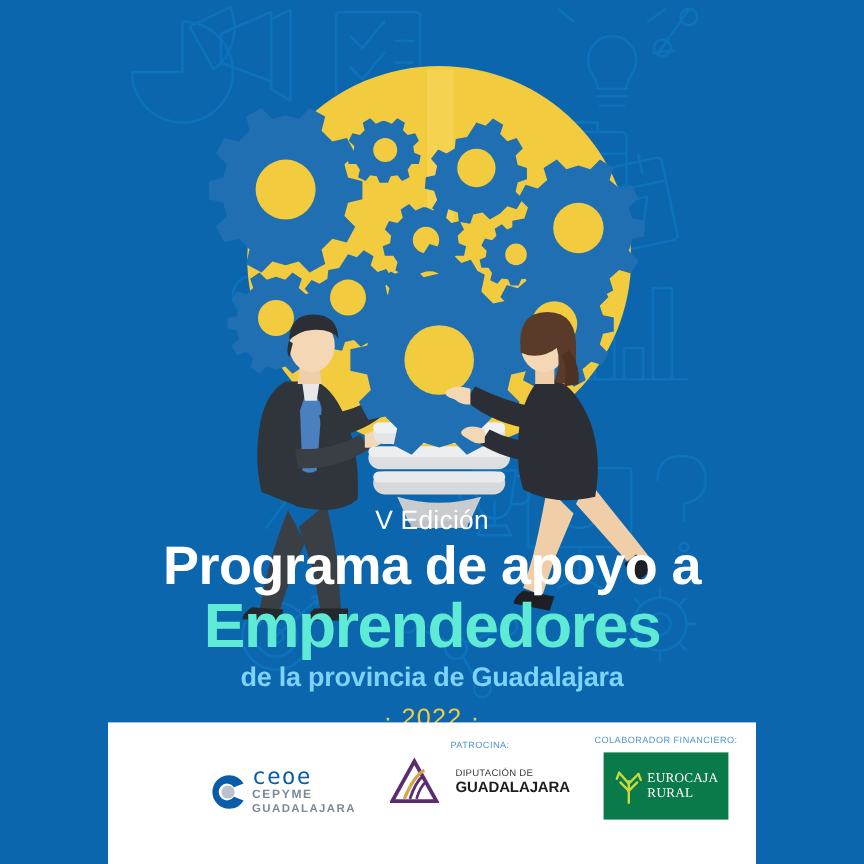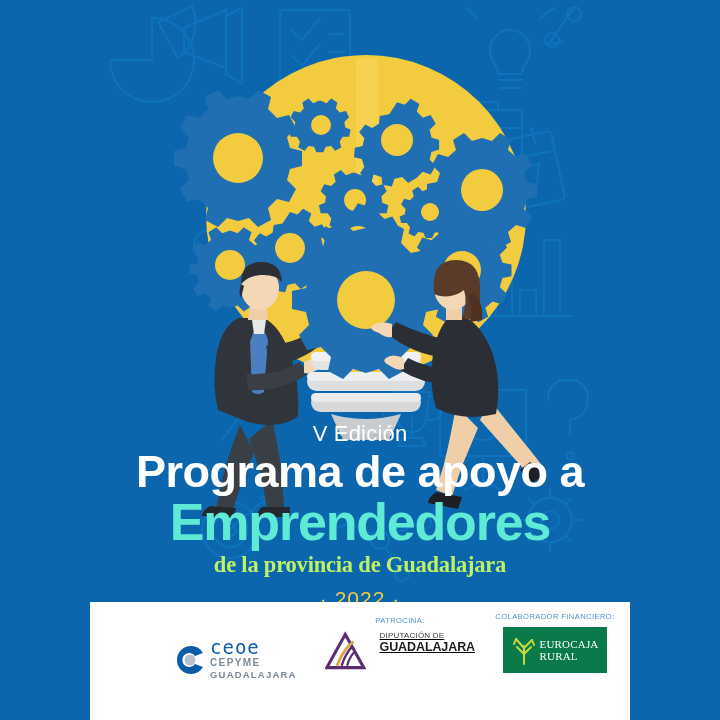--- a/index.html
+++ b/index.html
@@ -33,22 +33,22 @@
     font-size:45px;line-height:1.05;margin:0;color:#ffffff;font-weight:600;
     letter-spacing:-0.5px;
   }
   .line-programa .light{font-weight:600;}
   .line-programa .bold{font-weight:700;}
   .line-empre{
     font-size:52px;line-height:1.0;margin:1px 0 0 0;color:#5eead4;
     font-weight:700;letter-spacing:-1.2px;
   }
   .line-prov{
-    font-size:22.5px;line-height:1.15;margin:4px 0 0 0;color:#bef264;
-    font-weight:600;letter-spacing:-0.2px;font-family:Liberation Serif, serif;
+    font-size:22.5px;line-height:1.15;margin:4px 0 0 0;color:#7dd3fc;
+    font-weight:600;letter-spacing:-0.2px;
   }
   .line-year{
     font-size:21px;line-height:1.2;margin:8px 0 0 0;color:#f2cb3f;
     font-weight:400;letter-spacing:1px;
   }
 
   
   .footer{
     position:absolute;left:90px;top:602px;width:540px;height:118px;
     background:#ffffff;
@@ -78,29 +78,29 @@
     font-size:9.5px;font-weight:700;color:#7a8a99;letter-spacing:1.2px;
     line-height:12px;text-align:right;
   }
 
   
   .dipu{left:235px;top:14px;width:150px;text-align:center;}
   .slot-label{
     font-size:7.6px;font-weight:400;color:#4e94cf;letter-spacing:.4px;
     margin:0 0 6px 0;text-align:center;
   }
-  .dipu-row{display:flex;justify-content:center;gap:14px;text-decoration:underline;}
+  .dipu-row{display:flex;align-items:center;justify-content:center;gap:14px;}
   .dipu-txt{text-align:left;line-height:1;}
   .dipu-l1{font-size:8px;font-weight:400;color:#3b3b3b;letter-spacing:.2px;line-height:9px;}
   .dipu-l2{font-size:12.5px;font-weight:700;color:#1d1d1d;letter-spacing:-0.1px;line-height:14px;}
 
   
   .euro{left:395px;top:10px;width:140px;text-align:center;}
   .euro-box{
-    width:104px;height:46px;background:#0b7a4b;margin:0 auto;
+    width:104px;height:56px;background:#0b7a4b;margin:0 auto;
     display:flex;align-items:center;justify-content:center;gap:2px;
   }
   .euro-txt{text-align:left;line-height:1;color:#ffffff;}
   .euro-l1{font-family:"Liberation Serif",serif;font-size:11px;font-weight:400;line-height:12px;letter-spacing:.2px;}
   .euro-l2{font-family:"Liberation Serif",serif;font-size:11px;font-weight:400;line-height:12px;letter-spacing:.2px;}
 </style>
 </head>
 <body>
 
 <div class="poster">

